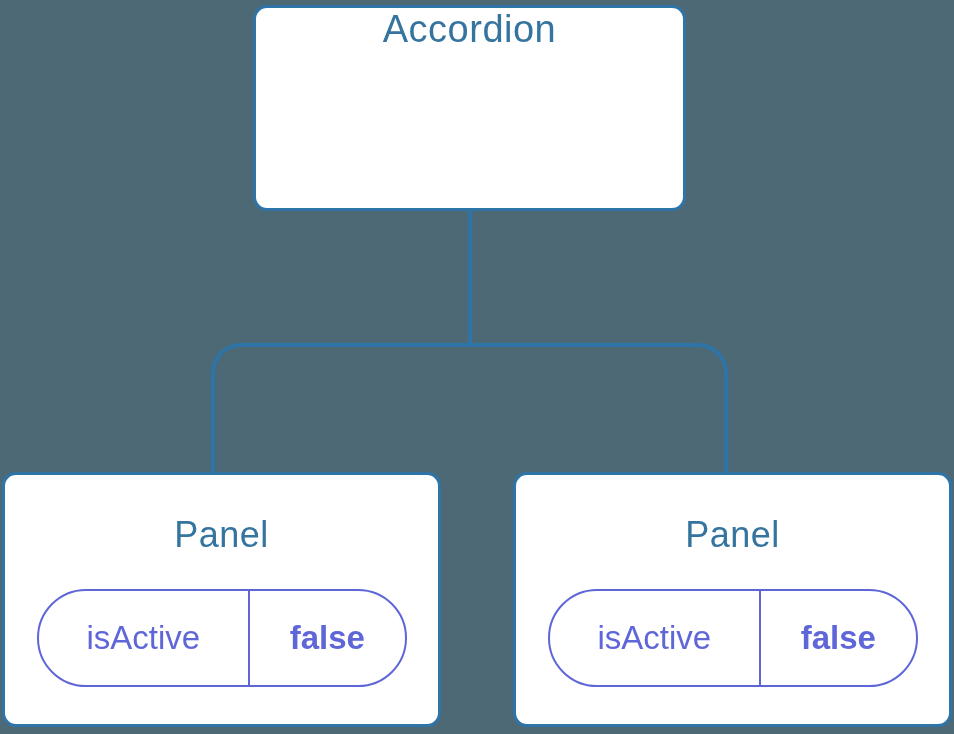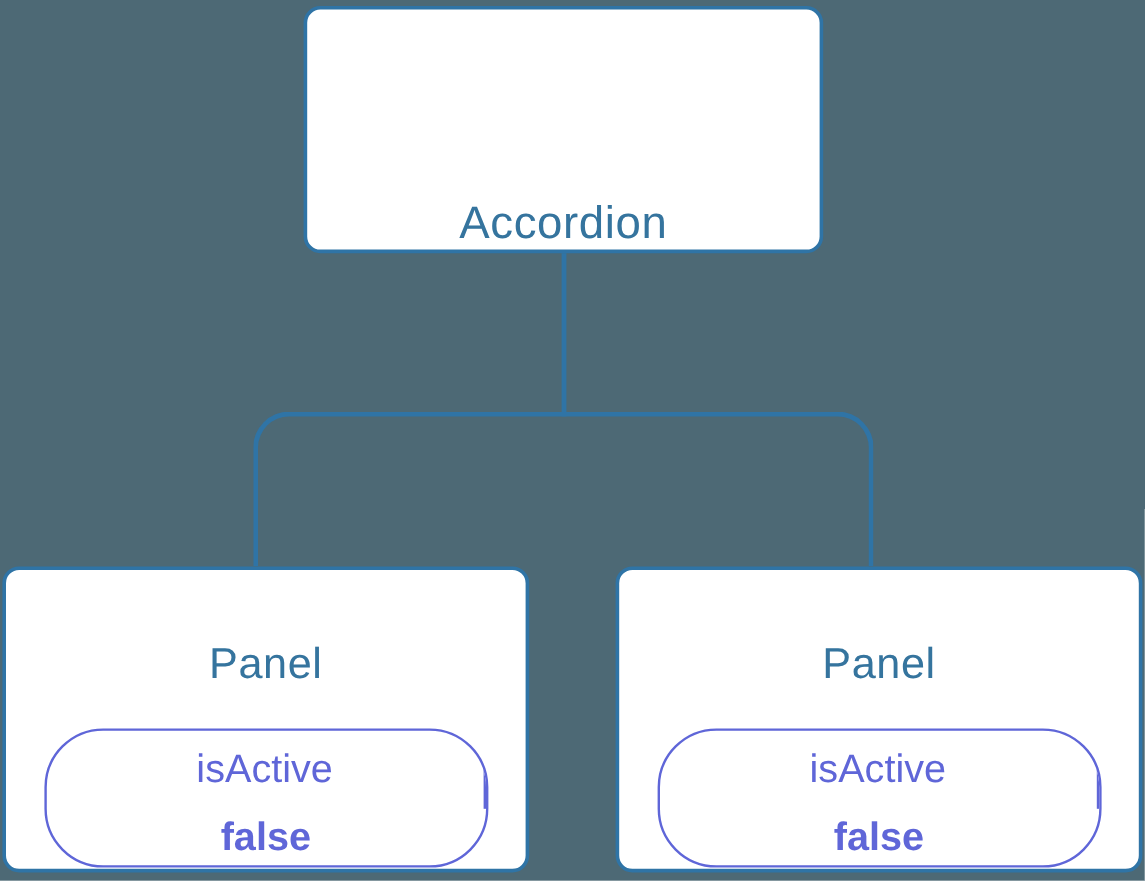--- a/index.html
+++ b/index.html
@@ -29,32 +29,32 @@
   }
   .node-label {
     color: var(--node-text);
     font-weight: 500;
     letter-spacing: 0.5px;
   }
 
   .root-node {
     left: 253px; top: 5px;
     width: 433px; height: 206px;
-    display: flex; align-items: flex-end; justify-content: center;
+    display: flex; align-items: flex-start; justify-content: center;
   }
   .root-node .node-label { font-size: 38px; }
 
   .panel-node {
     top: 472px;
     width: 439px; height: 255px;
     display: flex; flex-direction: column; align-items: center;
   }
   .panel-node.left  { left: 2px; }
   .panel-node.right { left: 513px; }
-  .panel-node .node-label { font-size: 36px; margin-top: 56px; line-height: 44px; }
+  .panel-node .node-label { font-size: 36px; margin-top: 38px; line-height: 44px; }
 
   
   .trunk {
     position: absolute;
     left: 468px; top: 211px;
     width: 4px; height: 136px;
     background: var(--node-border);
   }
   .elbow {
     position: absolute;
@@ -63,29 +63,28 @@
     border-top: 4px solid var(--node-border);
     border-left: 4px solid var(--node-border);
     border-right: 4px solid var(--node-border);
     border-bottom: none;
     border-radius: 30px 30px 0 0;
   }
 
   
   .state-pill {
     margin-top: 32px;
-    width: 370px; height: 116px;
+    width: 370px; height: 98px;
     border: 2.5px solid var(--state-accent);
     border-radius: 49px;
     display: flex;
     align-items: stretch;
     overflow: hidden;
     color: var(--state-accent);
     font-size: 33px;
-    flex-direction: column;
   }
   .state-key {
     flex: 0 0 57.8%;
     display: flex; align-items: center; justify-content: center;
     border-right: 2.5px solid var(--state-accent);
   }
   .state-value {
     flex: 1 1 auto;
     display: flex; align-items: center; justify-content: center; font-weight: bold;
   }

